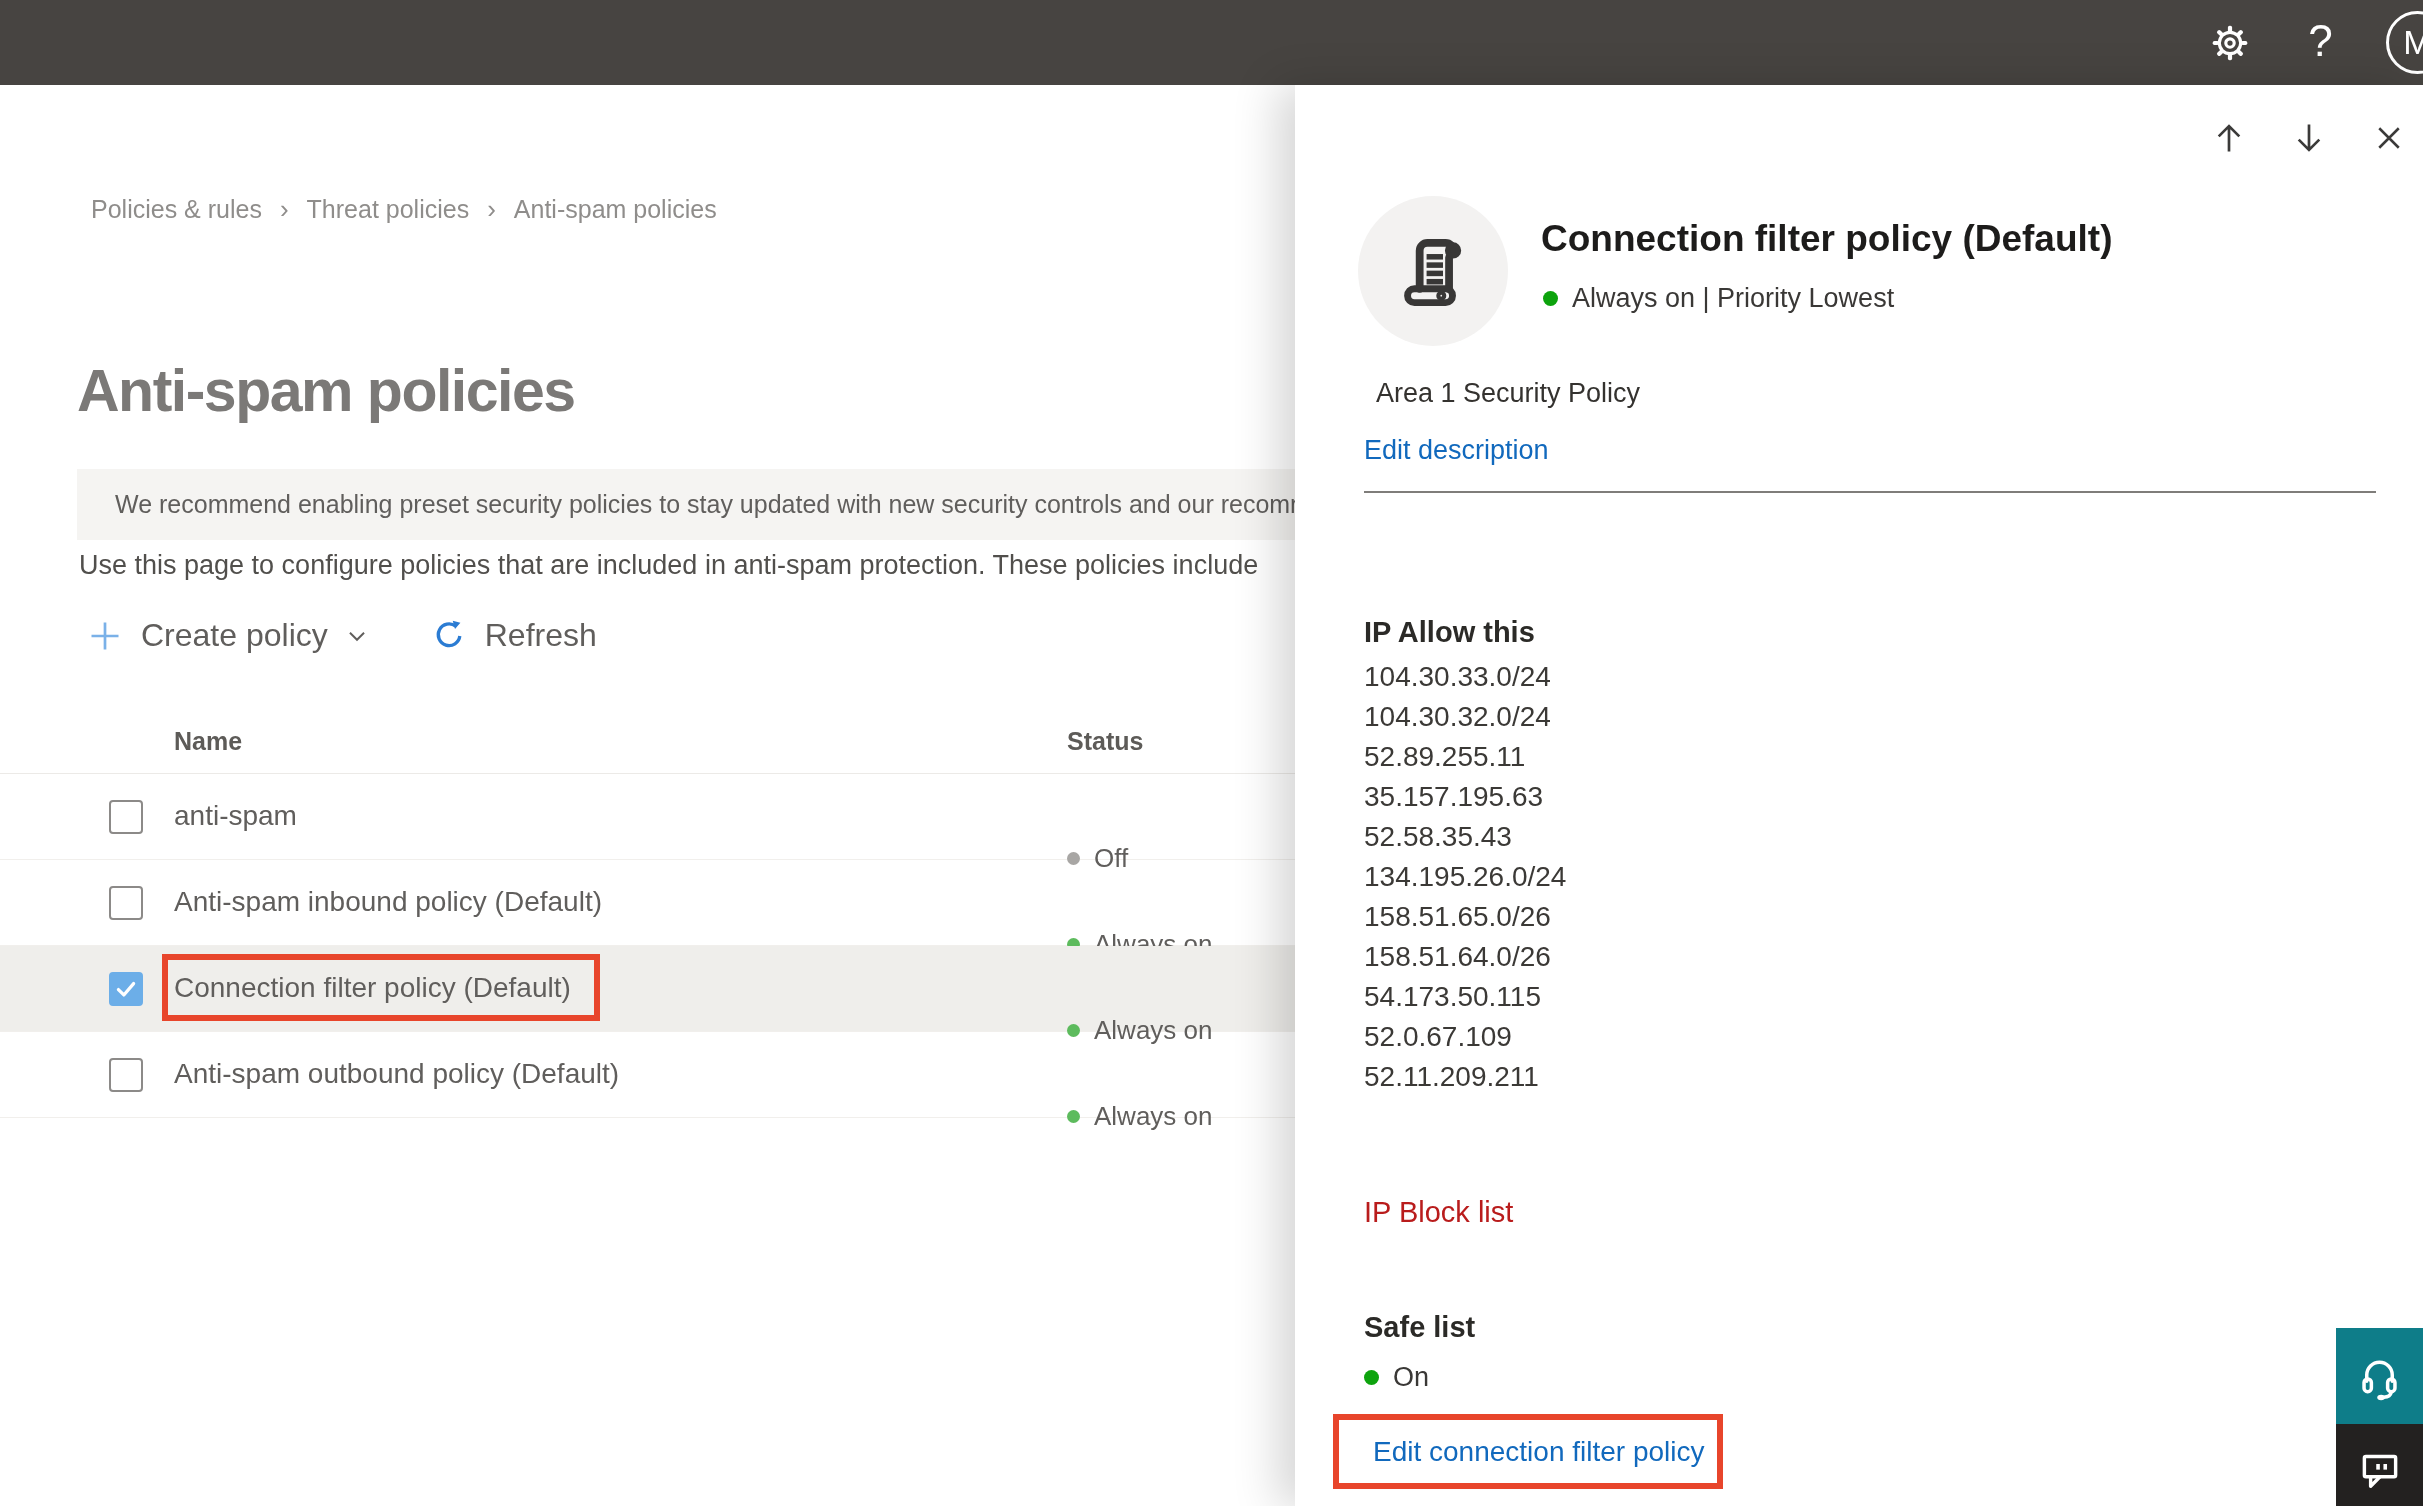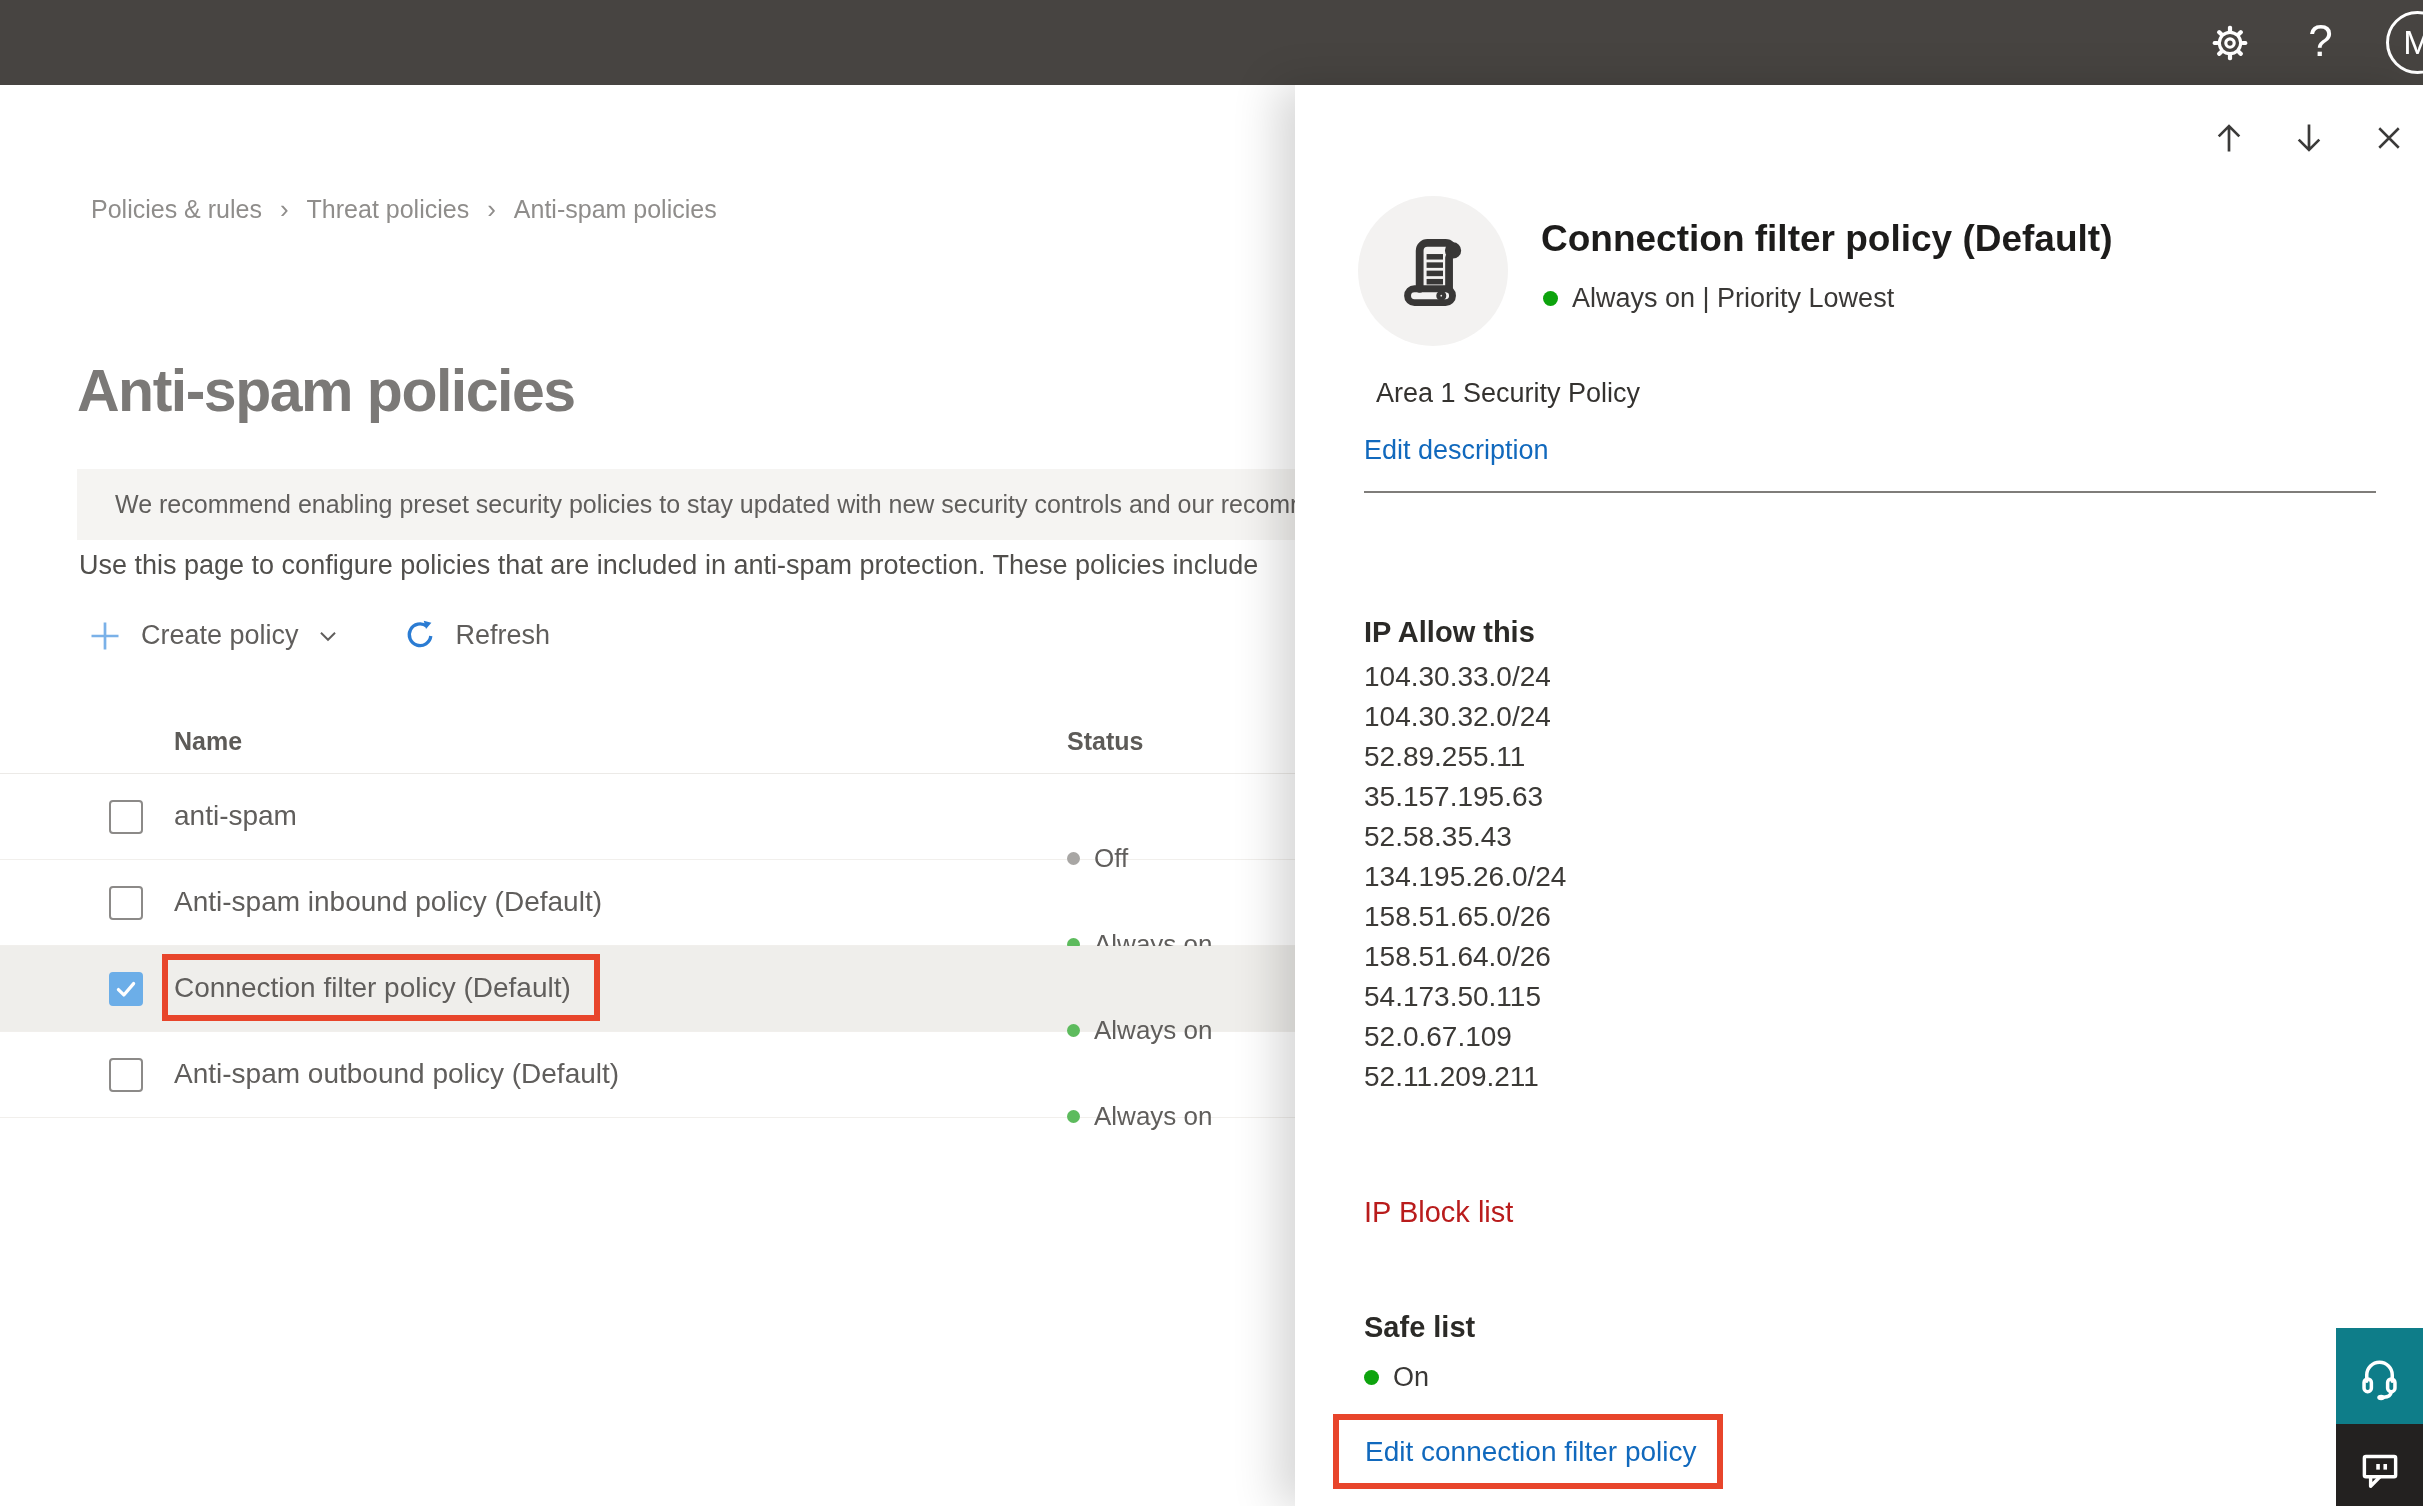--- a/index.html
+++ b/index.html
@@ -24,21 +24,21 @@
 
   
   .banner{position:absolute;left:77px;top:469px;width:1218px;height:71px;background:#f5f4f2;
           display:flex;align-items:center;gap:16px;padding-left:22px;box-sizing:border-box;overflow:hidden;}
   .banner-text{font-size:25px;color:#605e5c;white-space:nowrap;}
   .page-desc{position:absolute;left:79px;top:550px;width:1216px;font-size:27px;color:#514f4c;
              white-space:nowrap;overflow:hidden;}
 
   
   .toolbar{position:absolute;left:87px;top:606px;height:59px;display:flex;align-items:center;}
-  .tb-btn{display:flex;align-items:center;cursor:pointer;font-size:27px;color:#605e5c;}
+  .tb-btn{display:flex;align-items:center;cursor:pointer;font-size:32px;color:#605e5c;}
   .tb-btn .lbl{margin-left:18px;}
   .tb-btn .chev{margin-left:16px;display:flex;align-items:center;}
   #refresh-btn{margin-left:61px;}
 
   
   .table{position:absolute;left:0;top:703px;width:1295px;}
   .thead{position:relative;height:70px;border-bottom:1px solid #eceae7;}
   .th{position:absolute;top:24px;font-size:25px;font-weight:bold;color:#5d5b58;cursor:pointer;}
   .th.name{left:174px;}
   .th.status{left:1067px;}
@@ -76,21 +76,21 @@
   .section-title{font-size:30px;font-weight:bold;color:#262422;}
   .section-chevron{position:absolute;right:0;top:2px;}
   .ip-allow-title{position:absolute;left:69px;top:531px;font-size:29px;font-weight:bold;color:#2b2a27;}
   .ip-list{position:absolute;left:69px;top:572px;font-size:28px;color:#3b3936;line-height:40px;}
   .ip-block-title{position:absolute;left:69px;top:1111px;font-size:29px;font-weight:normal;color:#b91c1c;}
   .safe-title{position:absolute;left:69px;top:1226px;font-size:29px;font-weight:bold;color:#2b2a27;}
   .safe-status{position:absolute;left:69px;top:1277px;display:flex;align-items:center;gap:14px;
                font-size:27px;color:#3a3836;}
   .edit-annotation{position:absolute;left:38px;top:1329px;width:390px;height:75px;
                    border:6px solid #e8452b;box-sizing:border-box;display:flex;align-items:center;
-                   padding-left:26px;}
+                   padding-left:34px;}
   .edit-link{font-size:28px;}
 
   
   .float-btn{position:absolute;left:2336px;width:87px;display:flex;align-items:center;justify-content:center;
              cursor:pointer;z-index:20;}
   #headset-btn{top:1328px;height:96px;background:#0e7d89;}
   #chat-btn{top:1424px;height:89px;background:#232120;}
 </style>
 </head>
 <body>

